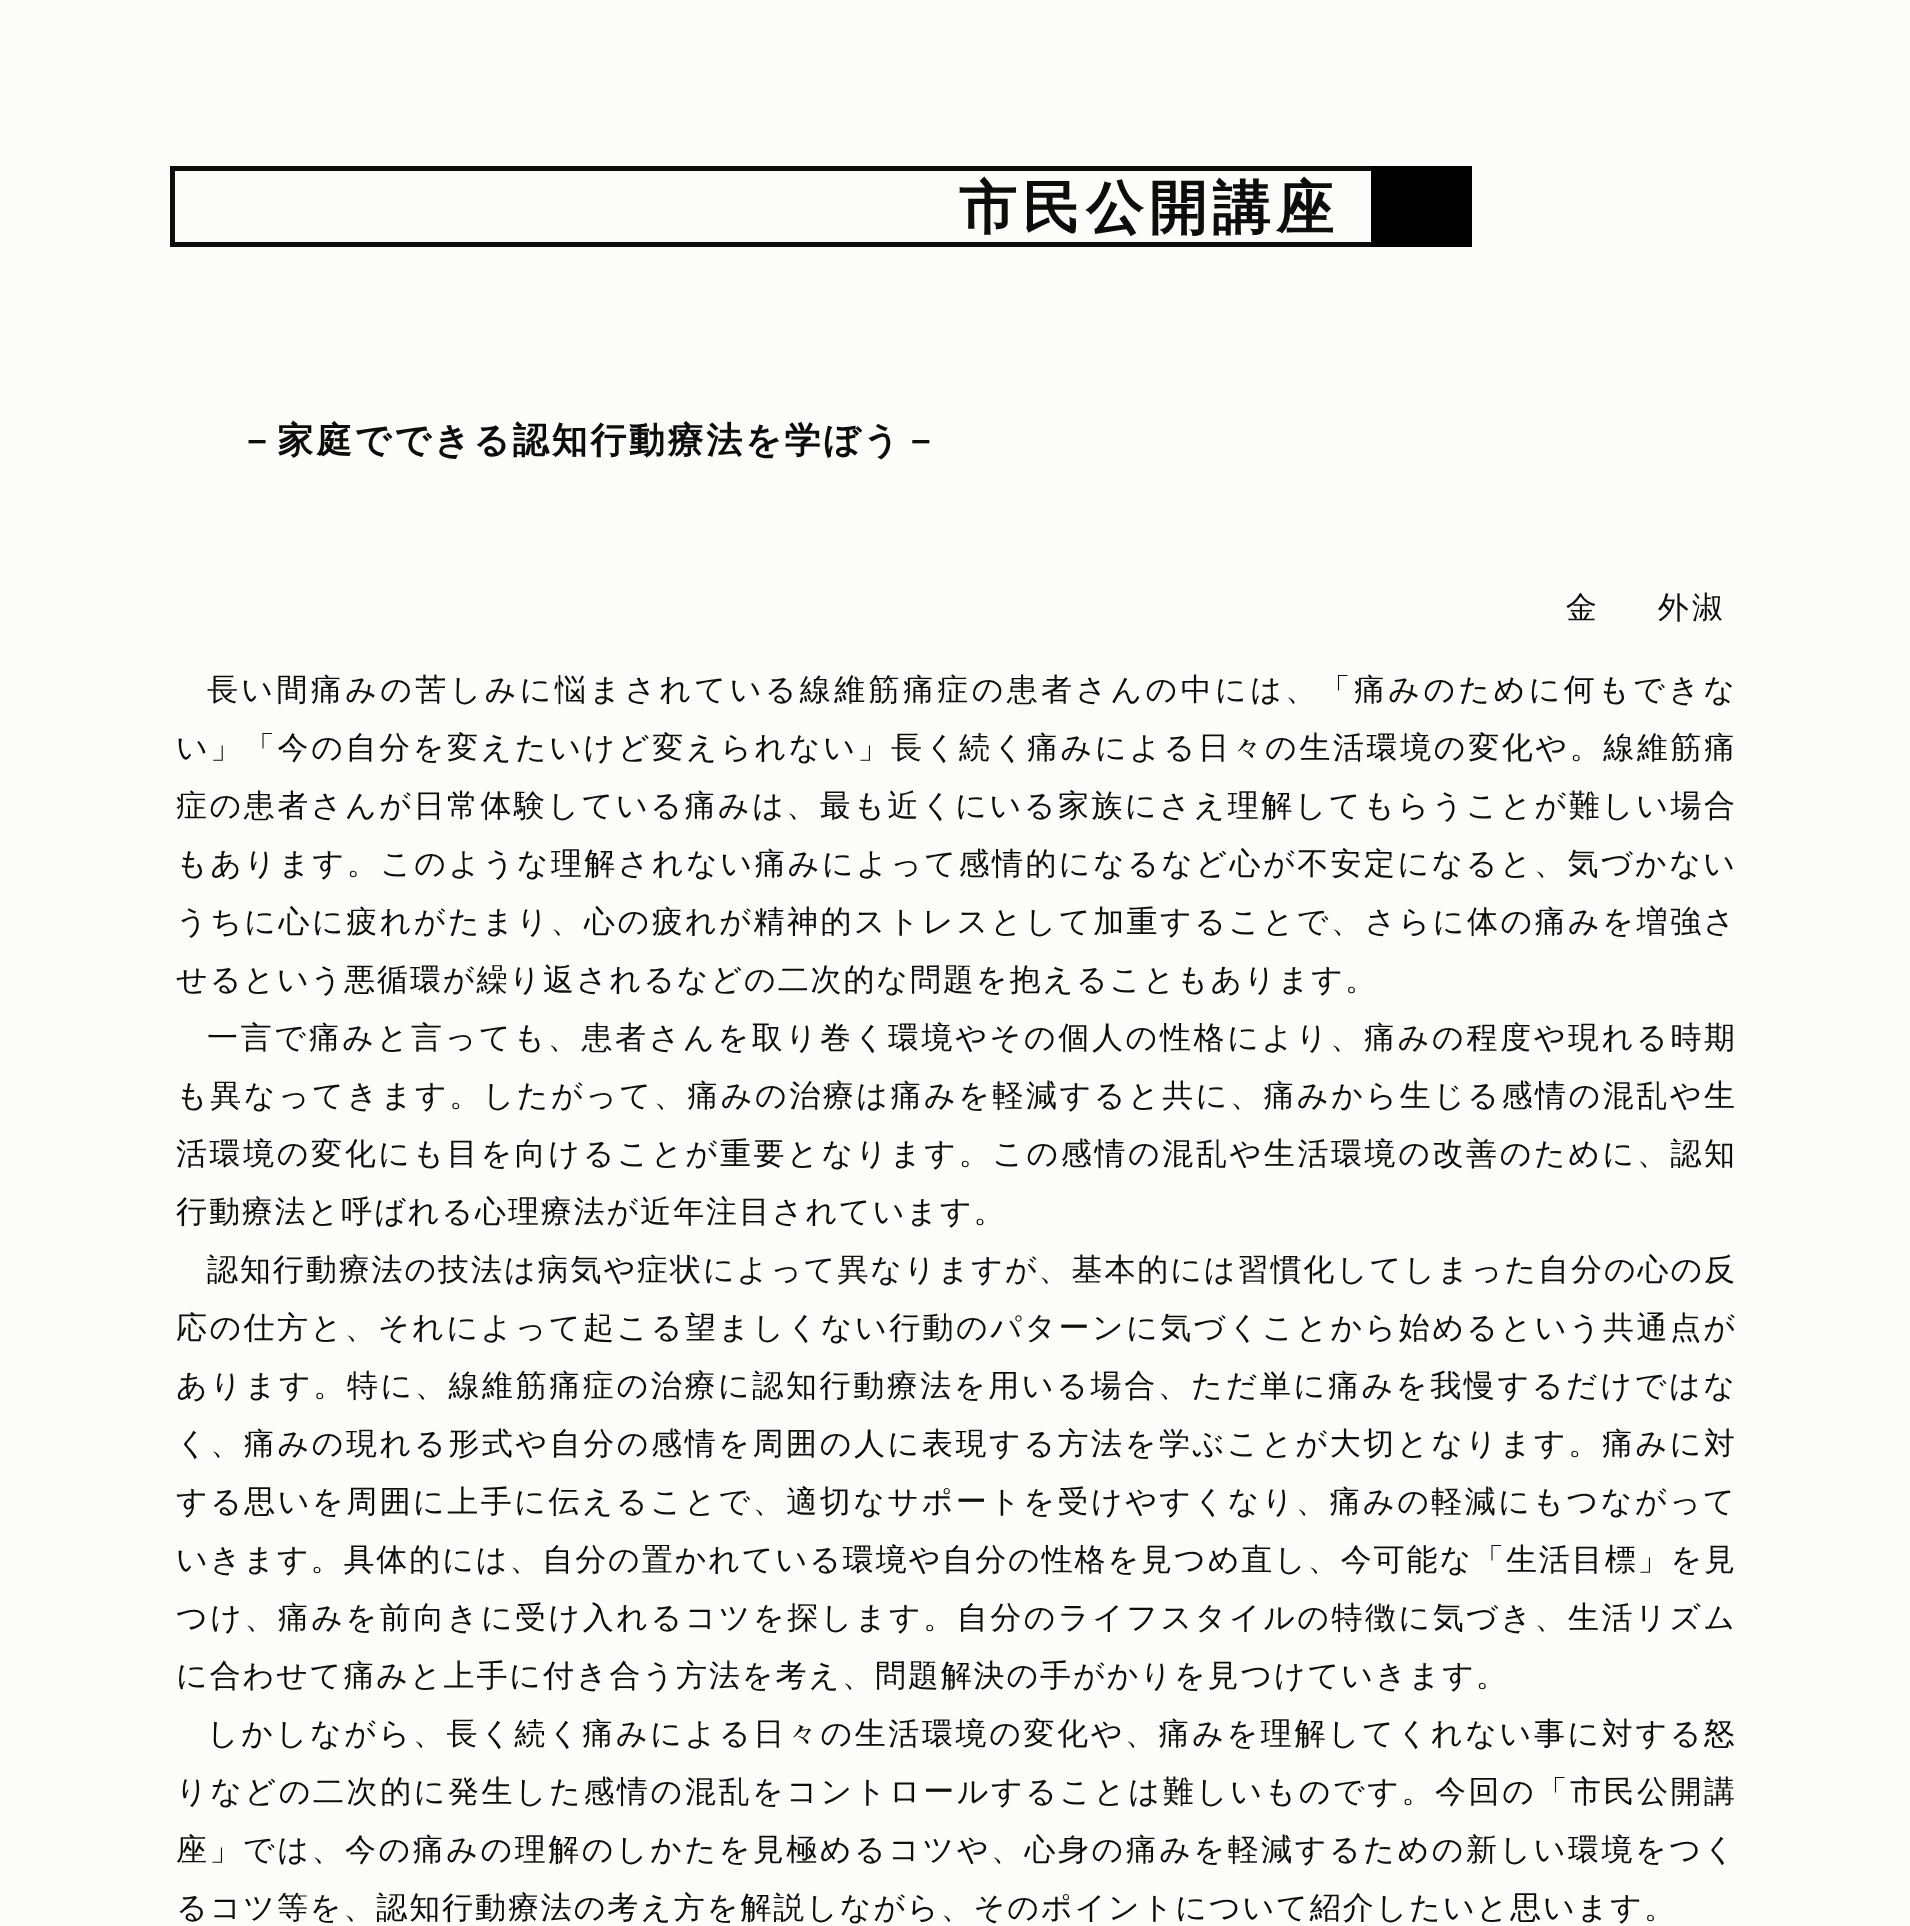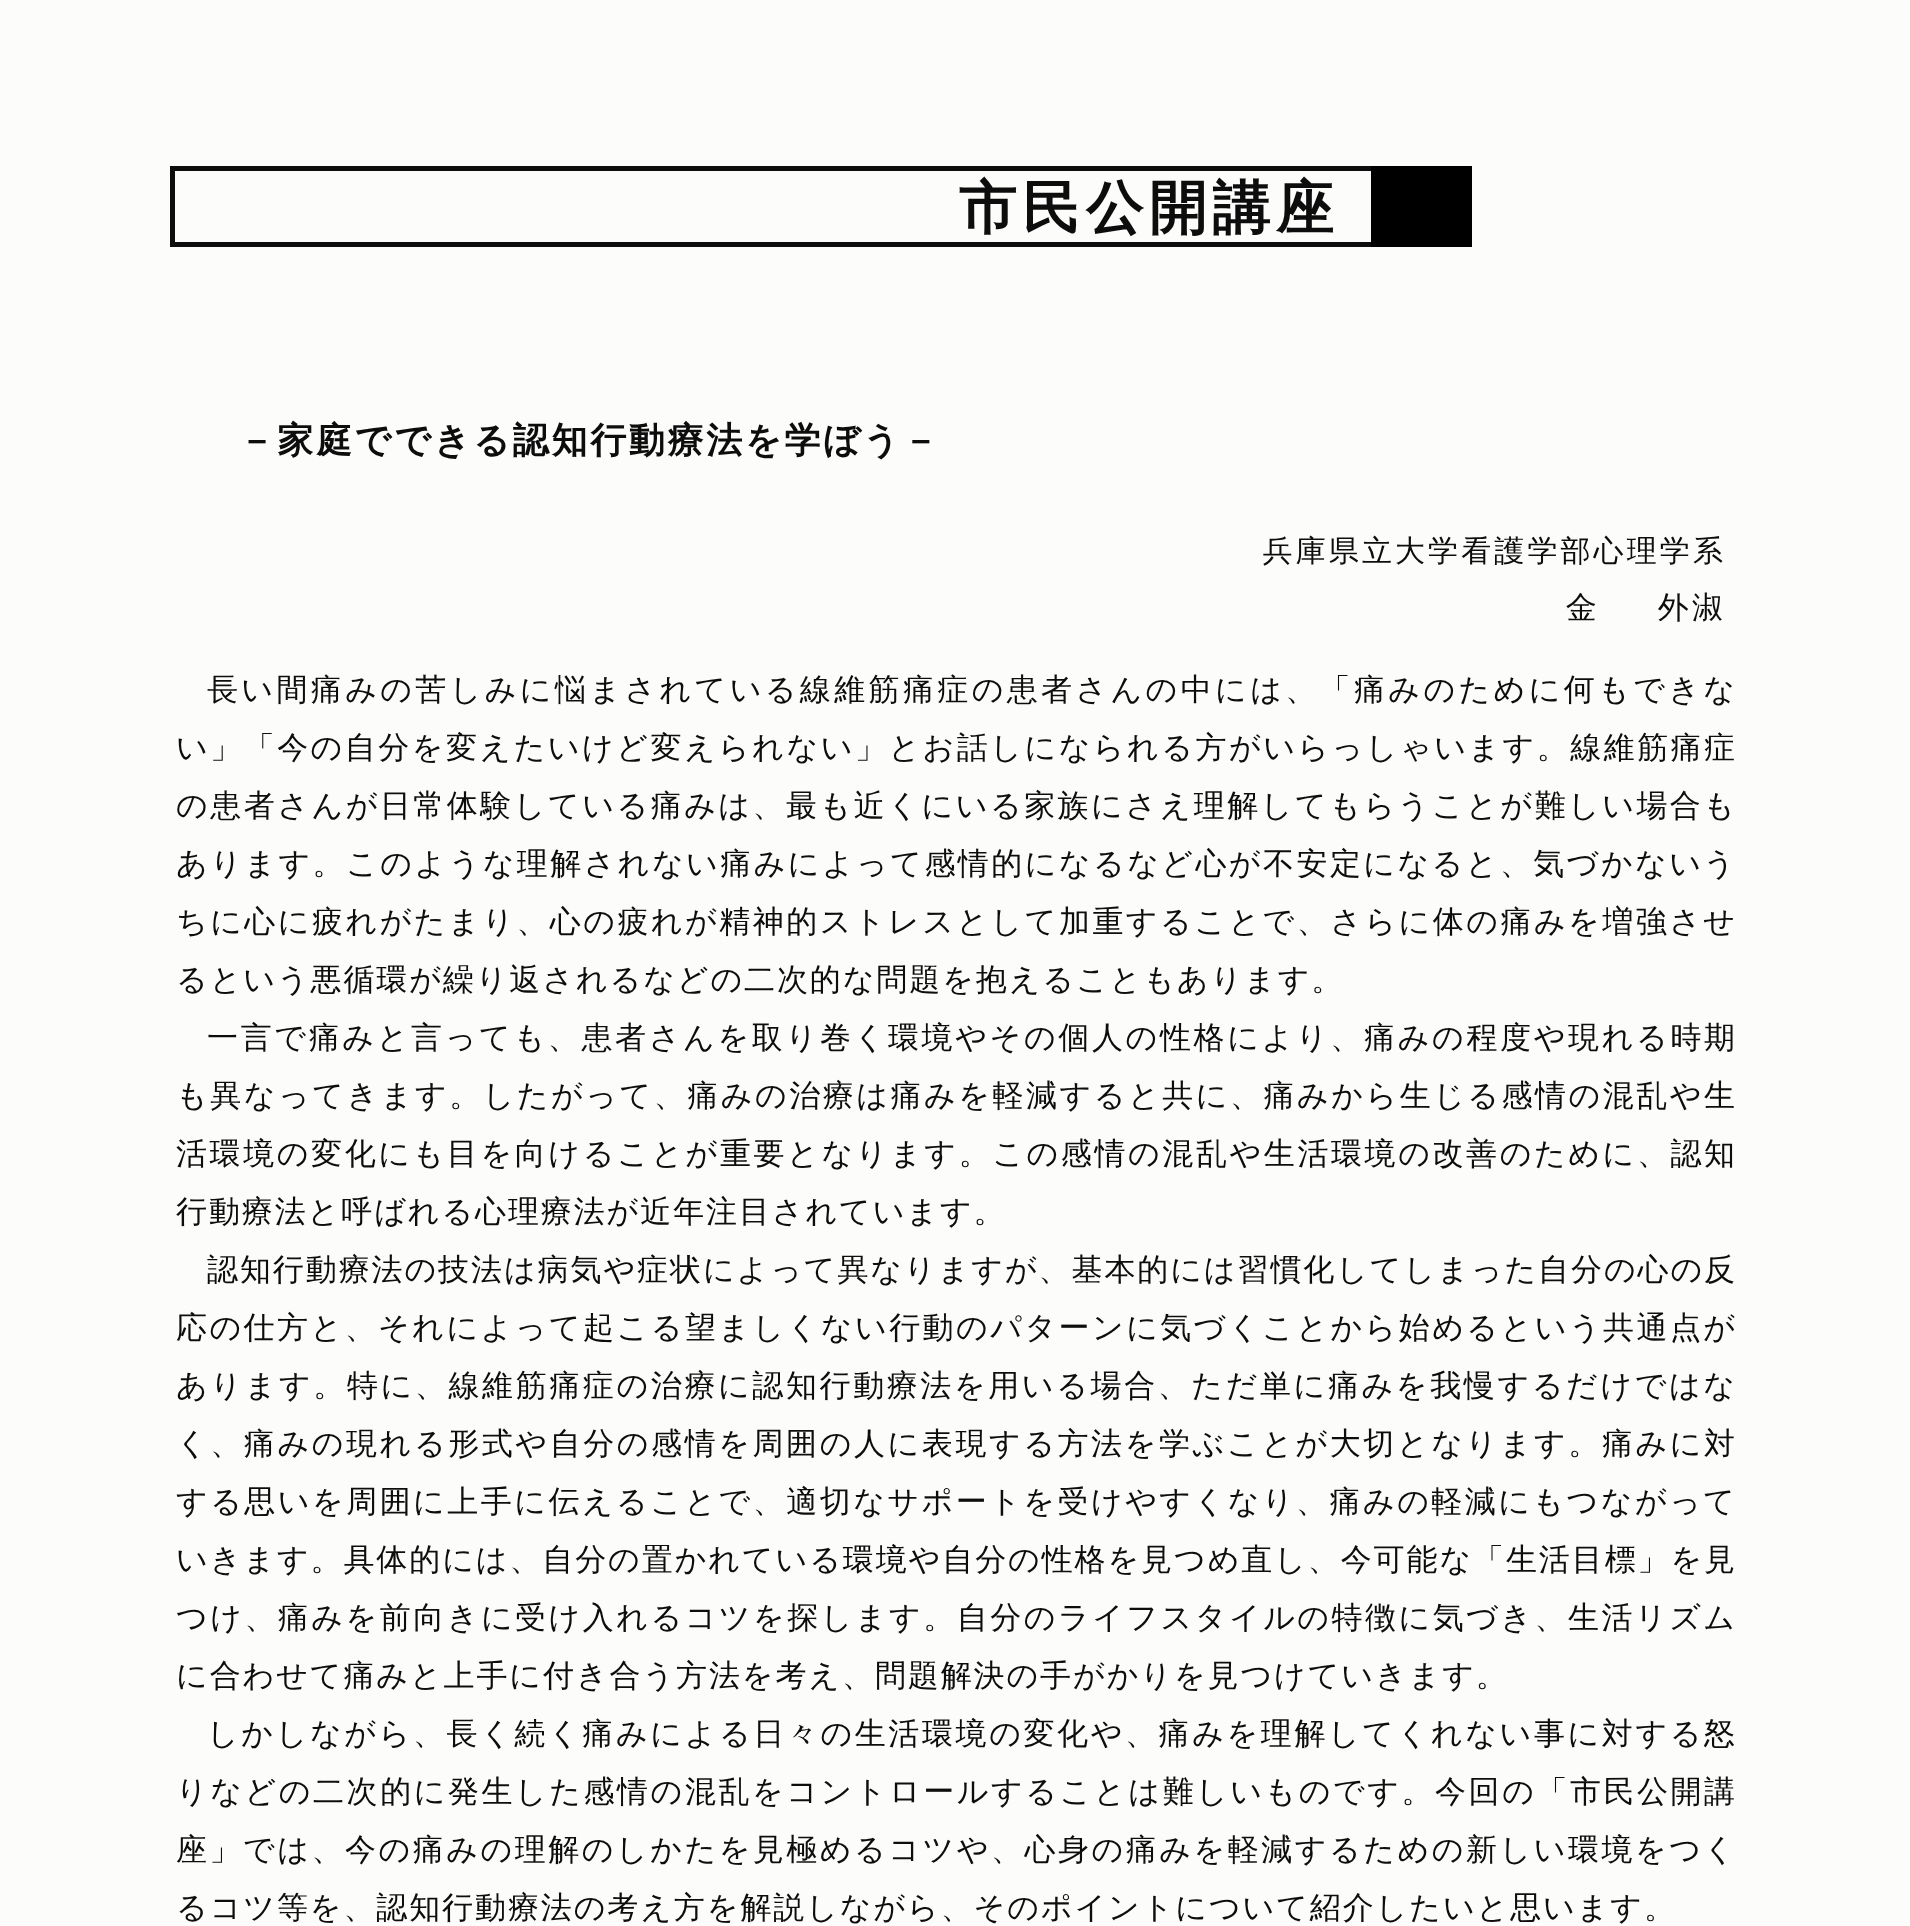--- a/index.html
+++ b/index.html
@@ -119,28 +119,27 @@
 <div class="page" style="--ink: #0d0d0d; --paper: #fcfcfa; --block: #000000;">
 
   <div class="banner">
     <span class="banner-label">市民公開講座</span>
     <span class="banner-block"></span>
   </div>
 
 
   <div class="article-subtitle">－家庭でできる認知行動療法を学ぼう－</div>
 
-  <div class="affiliation">兵庫県立大学看護学部心理学系</div>
 
   <div class="author-name">
     <span>金</span>
     <span>外淑</span>
   </div>
 
   <div class="article-body">
-    <p>長い間痛みの苦しみに悩まされている線維筋痛症の患者さんの中には、「痛みのために何もできない」「今の自分を変えたいけど変えられない」とお話しになられる方がいらっしゃいます。線維筋痛症の患者さんが日常体験している痛みは、最も近くにいる家族にさえ理解してもらうことが難しい場合もあります。このような理解されない痛みによって感情的になるなど心が不安定になると、気づかないうちに心に疲れがたまり、心の疲れが精神的ストレスとして加重することで、さらに体の痛みを増強させるという悪循環が繰り返されるなどの二次的な問題を抱えることもあります。</p>
+    <p>長い間痛みの苦しみに悩まされている線維筋痛症の患者さんの中には、「痛みのために何もできない」「今の自分を変えたいけど変えられない」長く続く痛みによる日々の生活環境の変化や。線維筋痛症の患者さんが日常体験している痛みは、最も近くにいる家族にさえ理解してもらうことが難しい場合もあります。このような理解されない痛みによって感情的になるなど心が不安定になると、気づかないうちに心に疲れがたまり、心の疲れが精神的ストレスとして加重することで、さらに体の痛みを増強させるという悪循環が繰り返されるなどの二次的な問題を抱えることもあります。</p>
     <p>一言で痛みと言っても、患者さんを取り巻く環境やその個人の性格により、痛みの程度や現れる時期も異なってきます。したがって、痛みの治療は痛みを軽減すると共に、痛みから生じる感情の混乱や生活環境の変化にも目を向けることが重要となります。この感情の混乱や生活環境の改善のために、認知行動療法と呼ばれる心理療法が近年注目されています。</p>
     <p>認知行動療法の技法は病気や症状によって異なりますが、基本的には習慣化してしまった自分の心の反応の仕方と、それによって起こる望ましくない行動のパターンに気づくことから始めるという共通点があります。特に、線維筋痛症の治療に認知行動療法を用いる場合、ただ単に痛みを我慢するだけではなく、痛みの現れる形式や自分の感情を周囲の人に表現する方法を学ぶことが大切となります。痛みに対する思いを周囲に上手に伝えることで、適切なサポートを受けやすくなり、痛みの軽減にもつながっていきます。具体的には、自分の置かれている環境や自分の性格を見つめ直し、今可能な「生活目標」を見つけ、痛みを前向きに受け入れるコツを探します。自分のライフスタイルの特徴に気づき、生活リズムに合わせて痛みと上手に付き合う方法を考え、問題解決の手がかりを見つけていきます。</p>
     <p>しかしながら、長く続く痛みによる日々の生活環境の変化や、痛みを理解してくれない事に対する怒りなどの二次的に発生した感情の混乱をコントロールすることは難しいものです。今回の「市民公開講座」では、今の痛みの理解のしかたを見極めるコツや、心身の痛みを軽減するための新しい環境をつくるコツ等を、認知行動療法の考え方を解説しながら、そのポイントについて紹介したいと思います。</p>
   </div>
 
 </div>
 
 
 </body></html>

